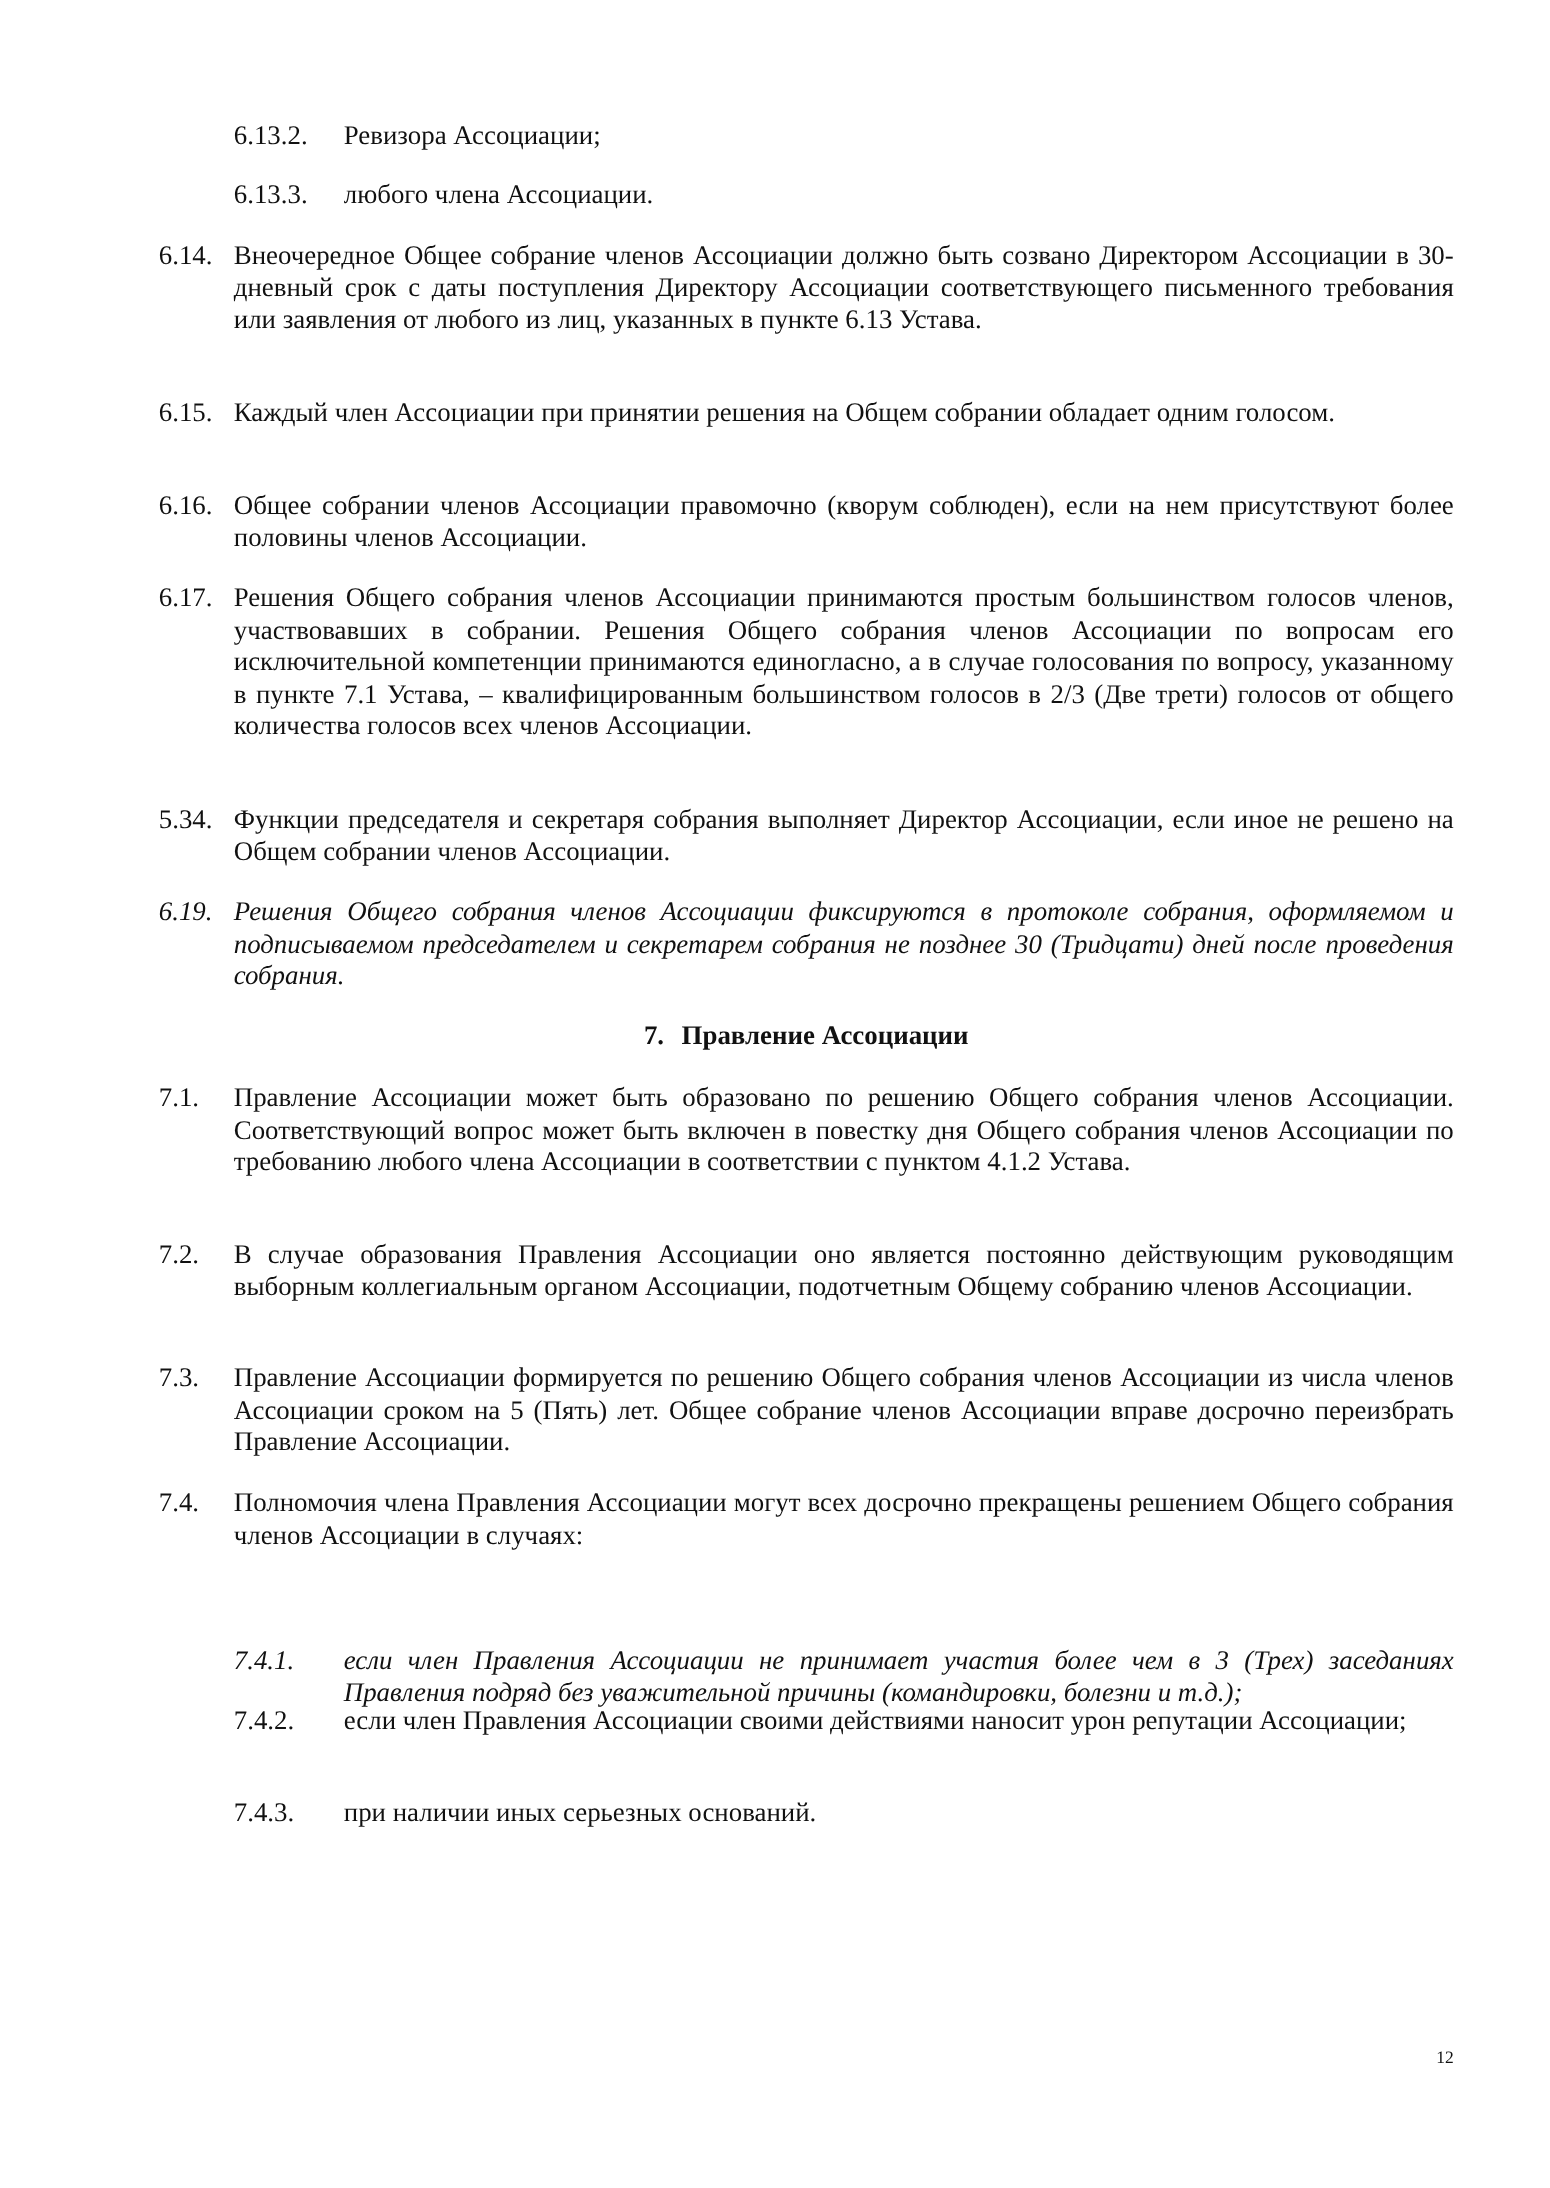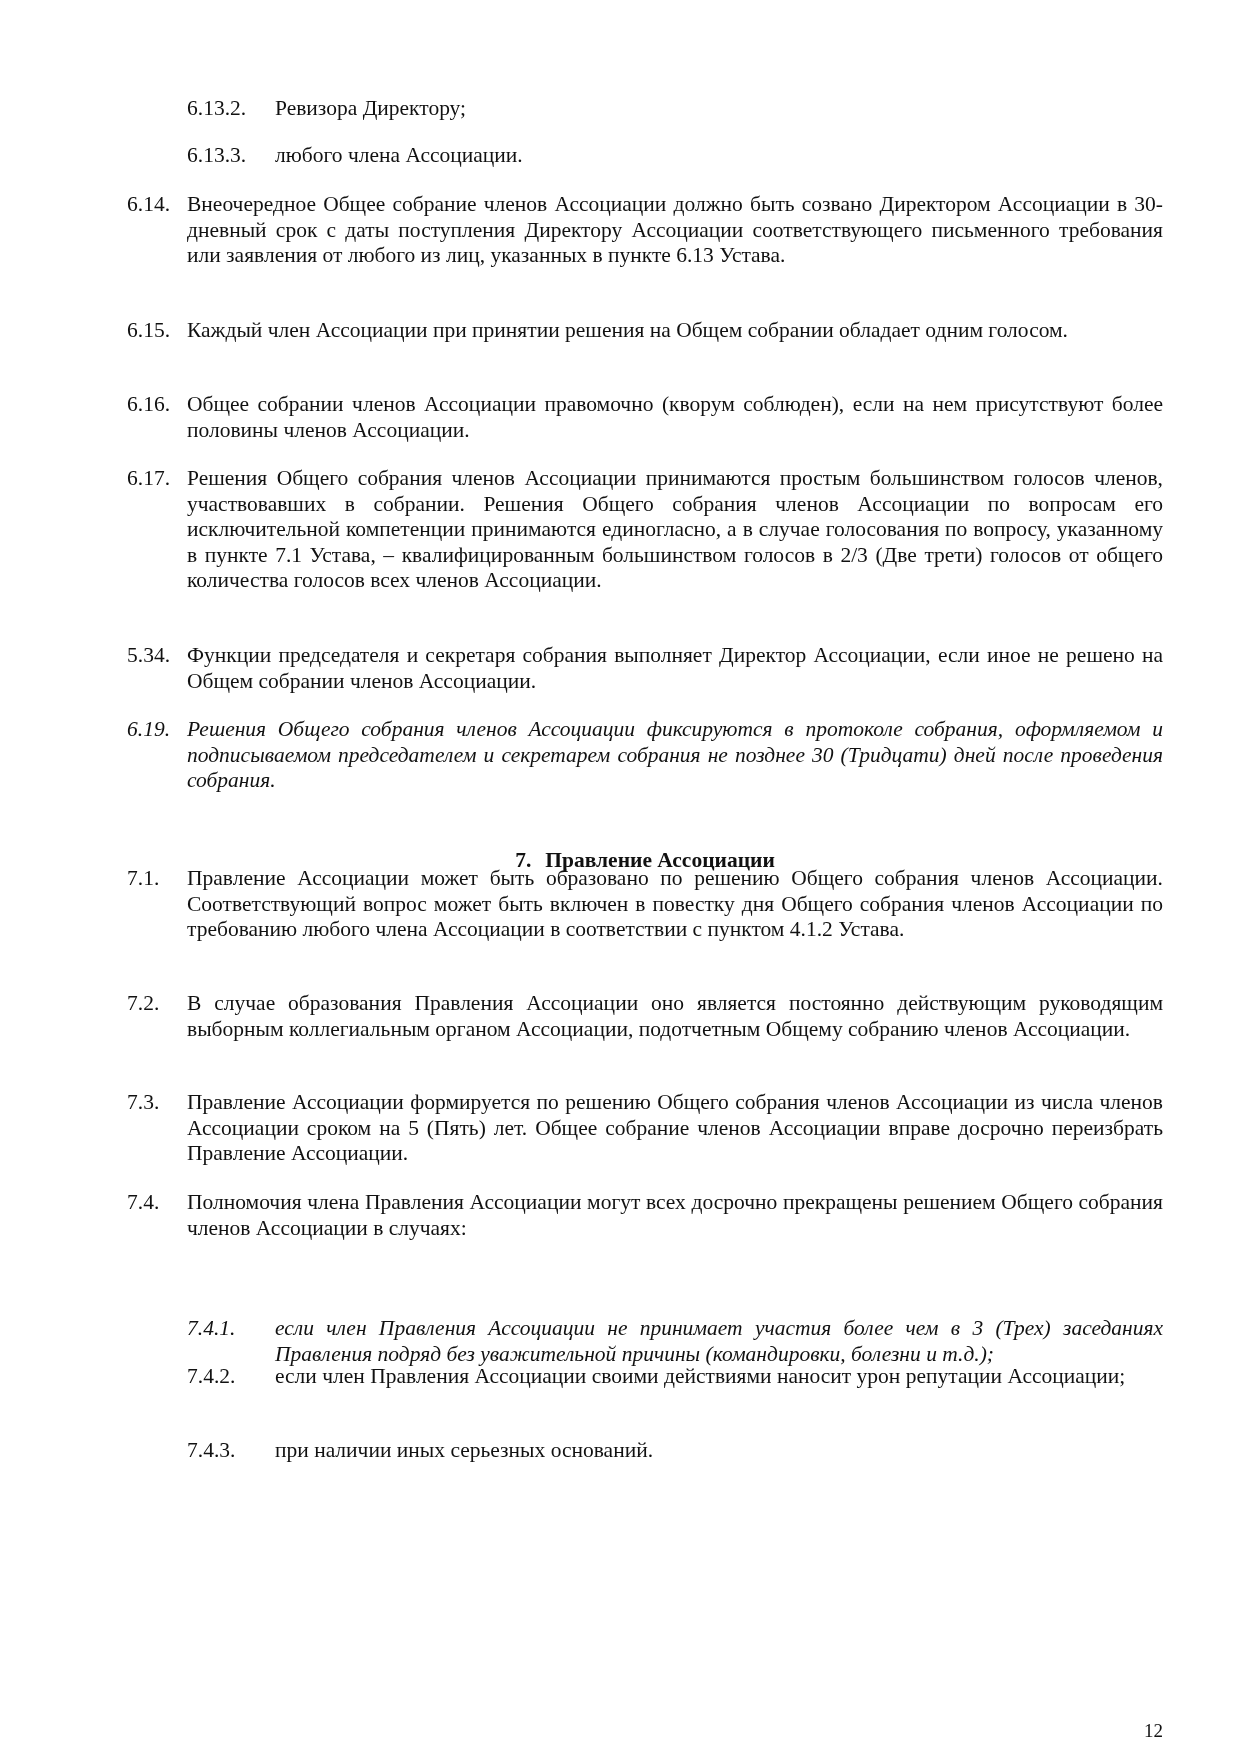--- a/index.html
+++ b/index.html
@@ -58,32 +58,32 @@
       position: absolute;
       left: 114px;
       width: 1036px;
       text-align: center;
       font-weight: bold;
     }
     .heading .hnum { margin-right: 14px; }
     .page-number {
       position: absolute;
       right: 90px;
-      top: 1718px;
-      font-size: 19px;
+      top: 1634px;
+      font-size: 14px;
     }
   </style>
 </head>
 <body>
 
 <div class="page">
 
   <div class="sub" style="top:96px;">
     <span class="num">6.13.2.</span>
-    <div class="text">Ревизора Директору;</div>
+    <div class="text">Ревизора Ассоциации;</div>
   </div>
   <div class="sub" style="top:143px;">
     <span class="num">6.13.3.</span>
     <div class="text">любого члена Ассоциации.</div>
   </div>
 
   <div class="item" style="top:192px;">
     <span class="num">6.14.</span>
     <div class="text">Внеочередное Общее собрание членов Ассоциации должно быть созвано Директором Ассоциации в 30-дневный срок с даты поступления Директору Ассоциации соответствующего письменного требования или заявления от любого из лиц, указанных в пункте 6.13 Устава.</div>
   </div>
@@ -101,21 +101,21 @@
   </div>
   <div class="item" style="top:643px;">
     <span class="num">5.34.</span>
     <div class="text">Функции председателя и секретаря собрания выполняет Директор Ассоциации, если иное не решено на Общем собрании членов Ассоциации.</div>
   </div>
   <div class="item" style="top:717px;font-style:italic;">
     <span class="num">6.19.</span>
     <div class="text">Решения Общего собрания членов Ассоциации фиксируются в протоколе собрания, оформляемом и подписываемом председателем и секретарем собрания не позднее 30 (Тридцати) дней после проведения собрания.</div>
   </div>
 
-  <div class="heading" style="top:848px;">
+  <div class="heading" style="top:816px;">
     <span class="hnum">7.</span><span>Правление Ассоциации</span>
   </div>
 
   <div class="item" style="top:866px;">
     <span class="num">7.1.</span>
     <div class="text">Правление Ассоциации может быть образовано по решению Общего собрания членов Ассоциации. Соответствующий вопрос может быть включен в повестку дня Общего собрания членов Ассоциации по требованию любого члена Ассоциации в соответствии с пунктом 4.1.2 Устава.</div>
   </div>
   <div class="item" style="top:991px;">
     <span class="num">7.2.</span>
     <div class="text">В случае образования Правления Ассоциации оно является постоянно действующим руководящим выборным коллегиальным органом Ассоциации, подотчетным Общему собранию членов Ассоциации.</div>

